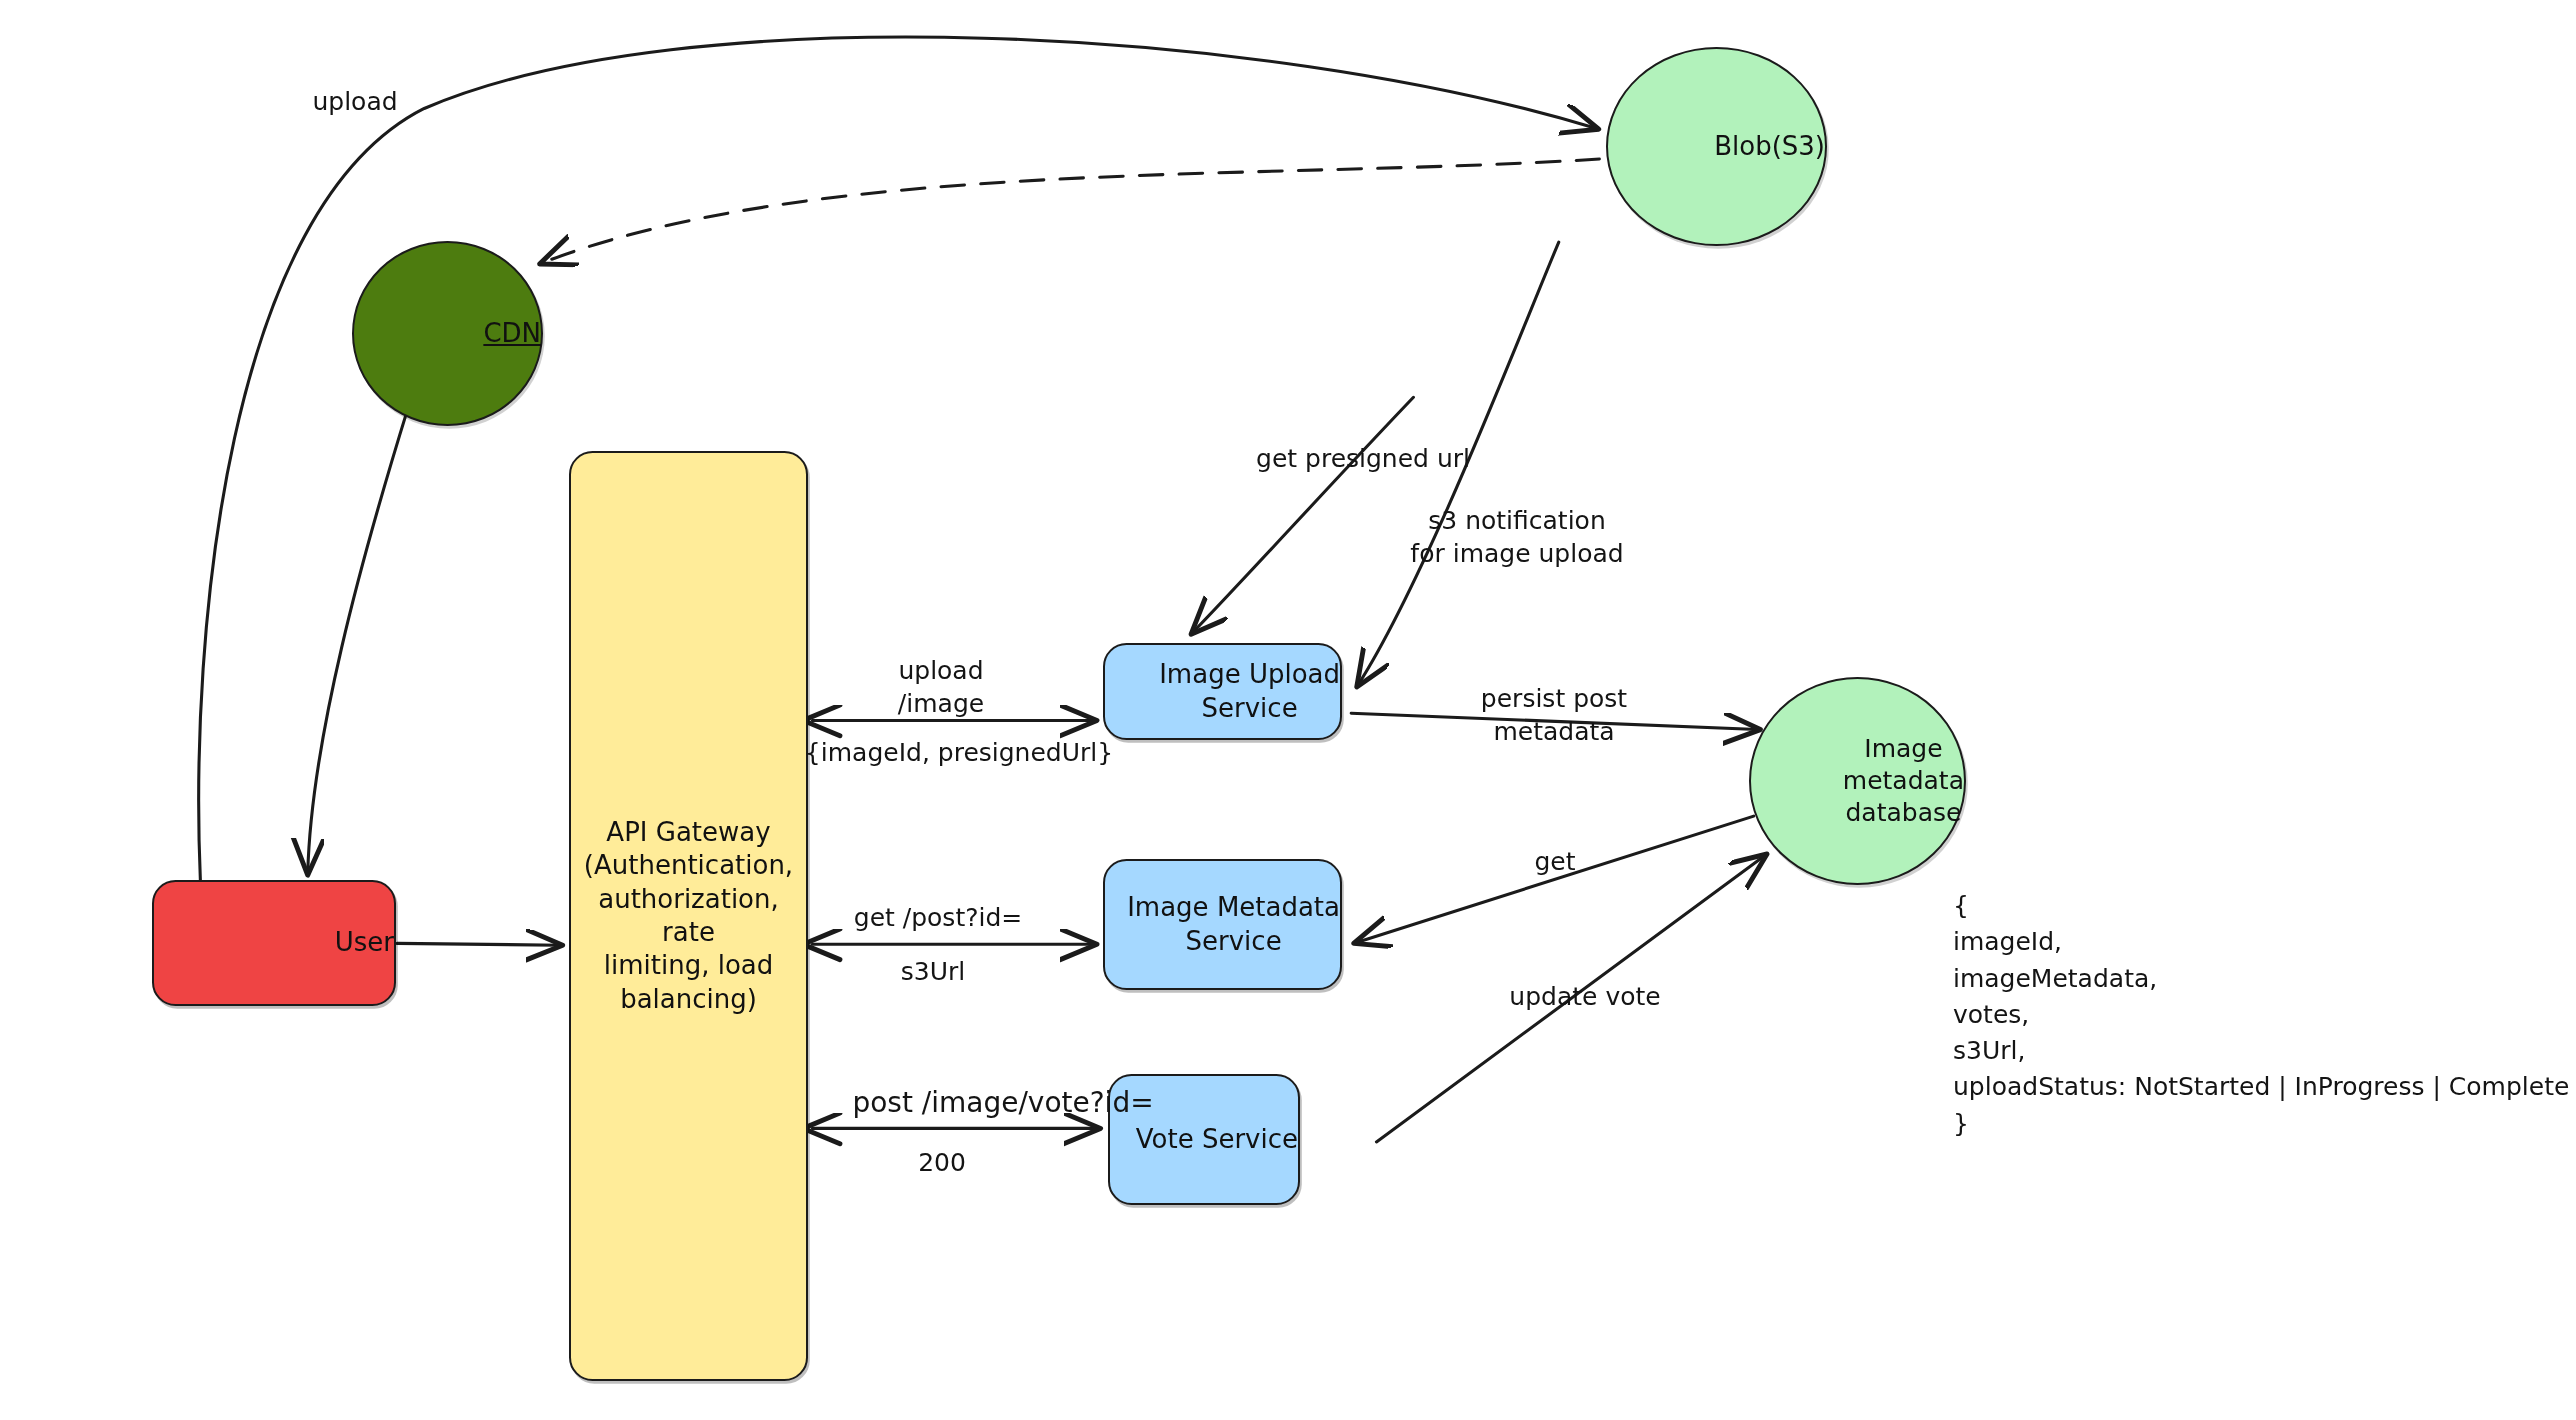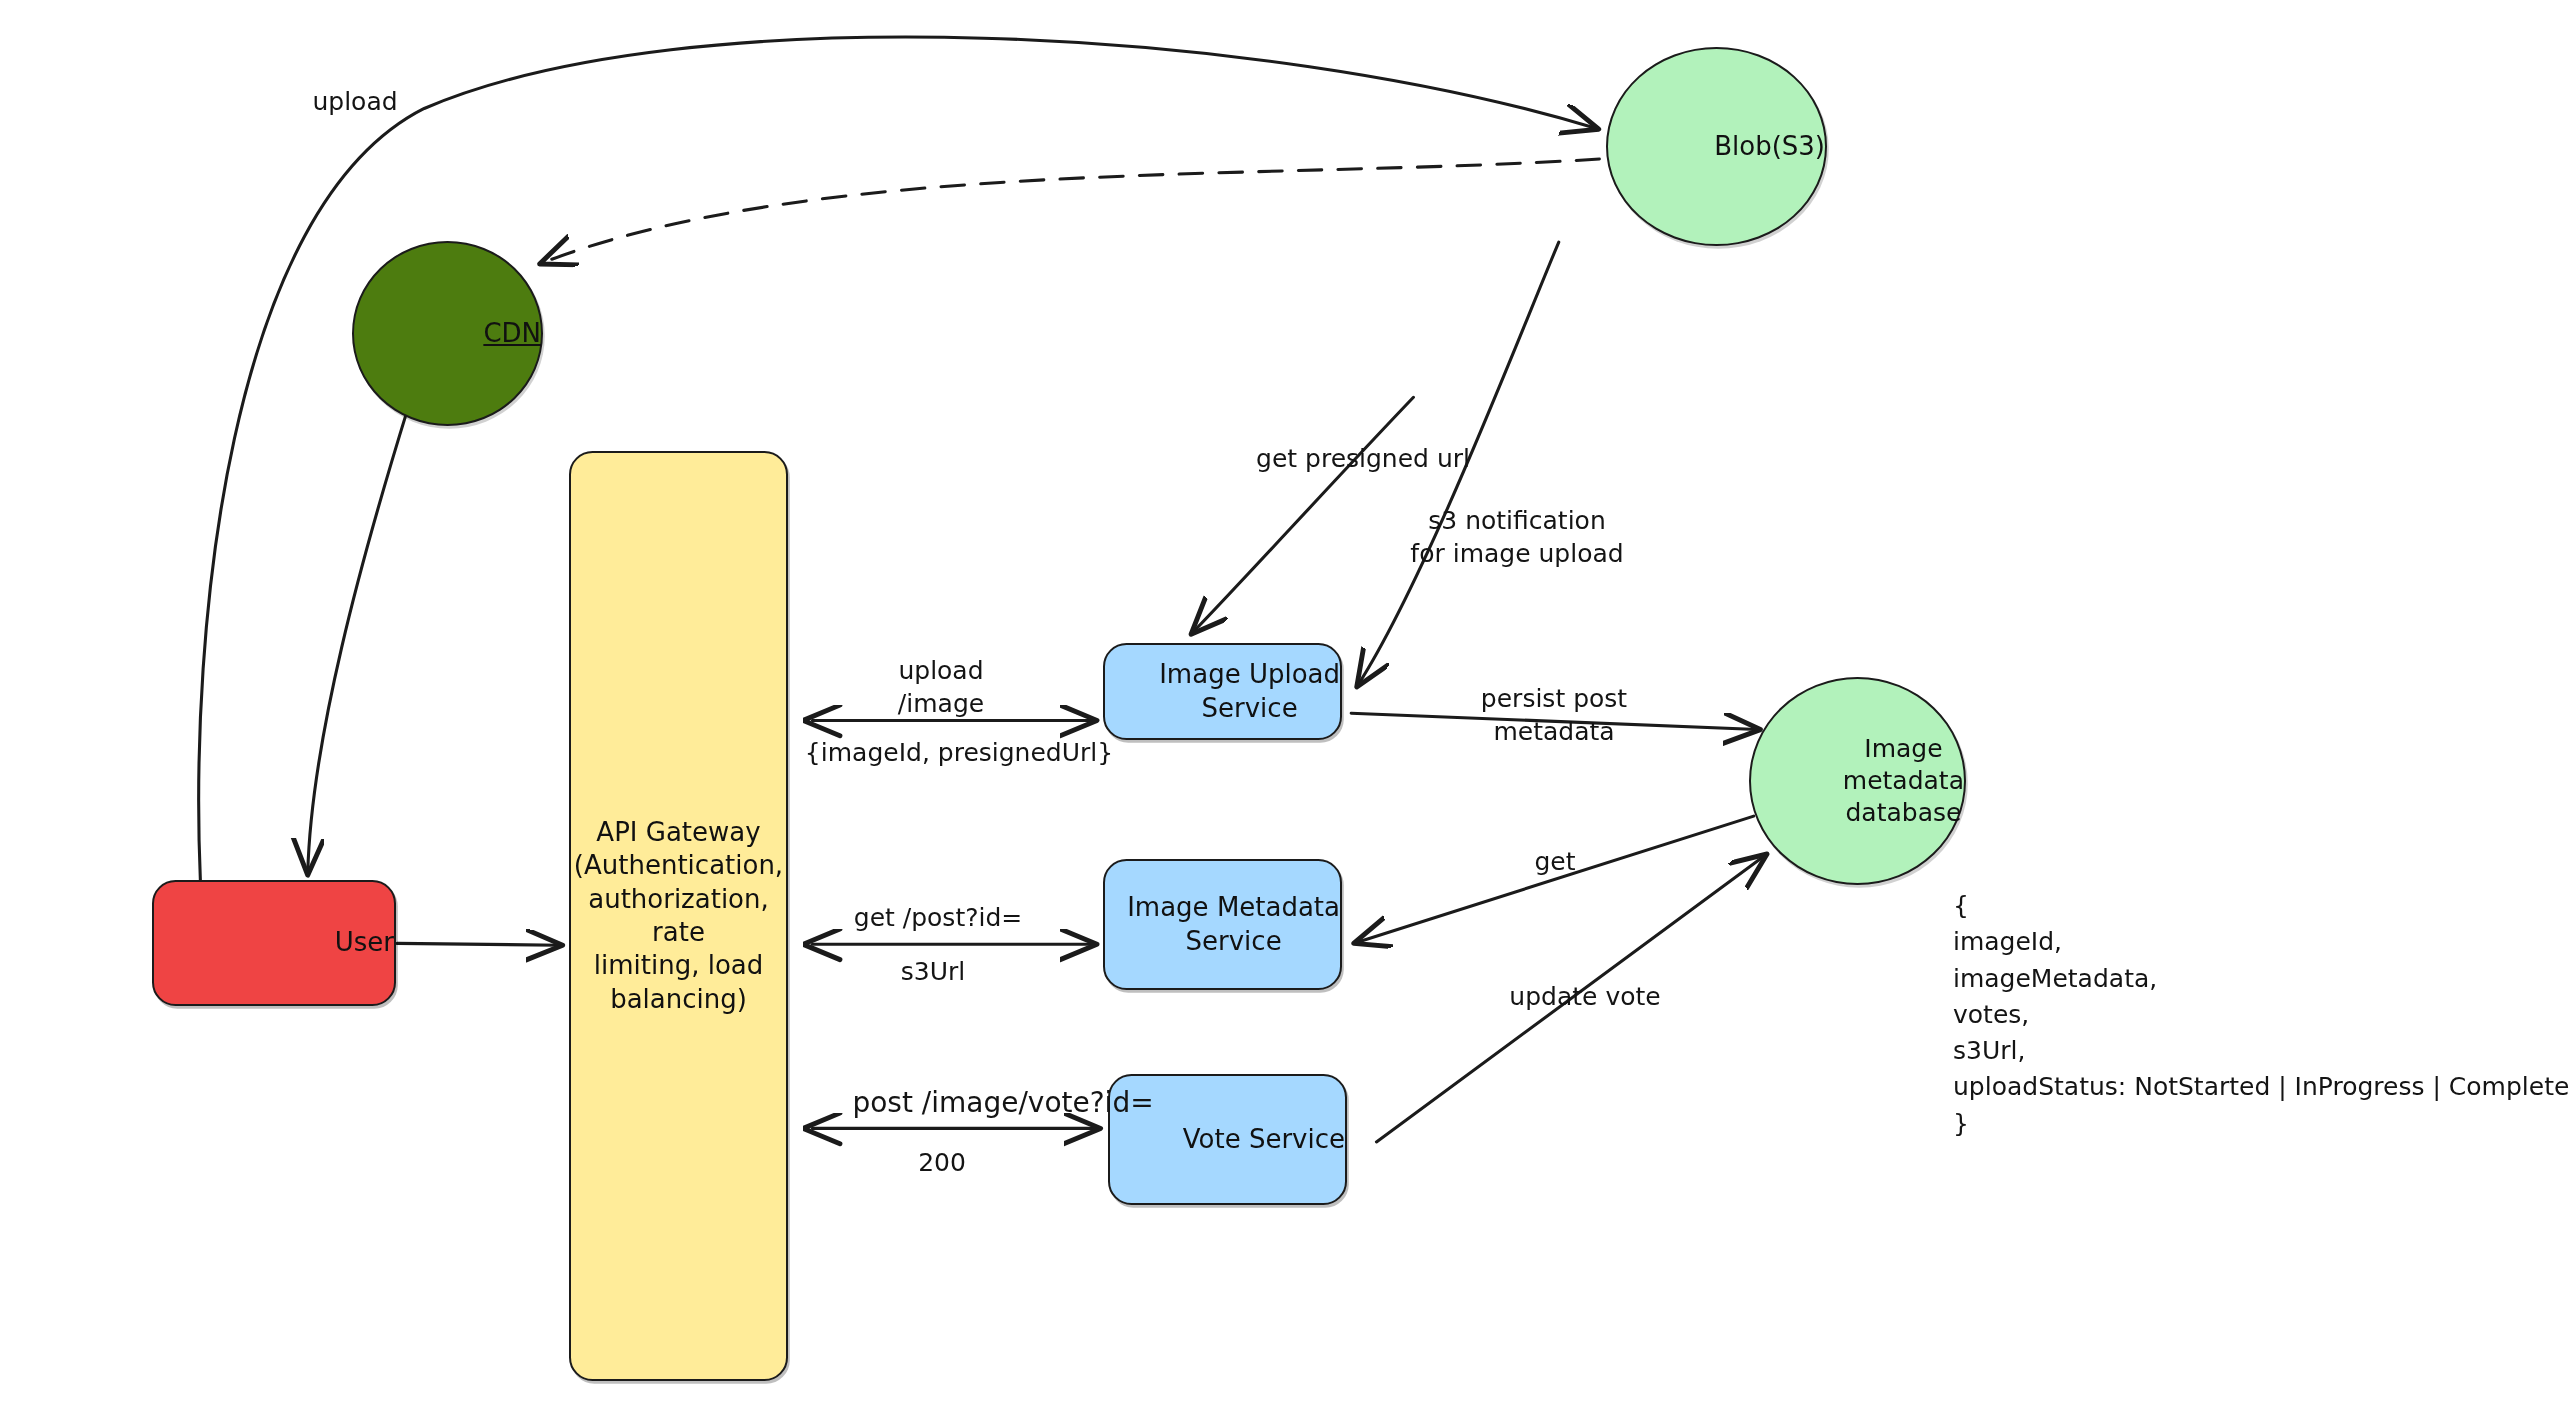--- a/index.html
+++ b/index.html
@@ -115,39 +115,39 @@
   </div>
 
   <div class="node circle" style="left:352px; top:241px; width:191px; height:185px; background:#4d7c0f; font-size:26px;text-decoration:underline;">
     <span>CDN</span>
   </div>
 
   <div class="node rounded" style="left:152px; top:880px; width:244px; height:126px; background:#ef4444; font-size:26px;">
     <span>User</span>
   </div>
 
-  <div class="node rounded" style="left:569px; top:451px; width:219px; height:930px; background:#ffec99; font-size:26px;">
+  <div class="node rounded" style="left:569px; top:451px; width:239px; height:930px; background:#ffec99; font-size:26px;">
     <span>API Gateway
 (Authentication,
 authorization, rate
 limiting, load
 balancing)</span>
   </div>
 
   <div class="node rounded" style="left:1103px; top:643px; width:239px; height:97px; background:#a5d8ff; font-size:26px;">
     <span>Image Upload
 Service</span>
   </div>
 
   <div class="node rounded" style="left:1103px; top:859px; width:239px; height:131px; background:#a5d8ff; font-size:26px;">
     <span>Image Metadata
 Service</span>
   </div>
 
-  <div class="node rounded" style="left:1108px; top:1074px; width:239px; height:131px; background:#a5d8ff; font-size:26px;">
+  <div class="node rounded" style="left:1108px; top:1074px; width:192px; height:131px; background:#a5d8ff; font-size:26px;">
     <span>Vote Service</span>
   </div>
 
   <div class="node circle" style="left:1749px; top:677px; width:217px; height:208px; background:#b2f2bb; font-size:25px;">
     <span>Image
 metadata
 database</span>
   </div>
 
   <div class="edge-label" style="left:355px; top:102px; font-size:25px;">upload</div>

